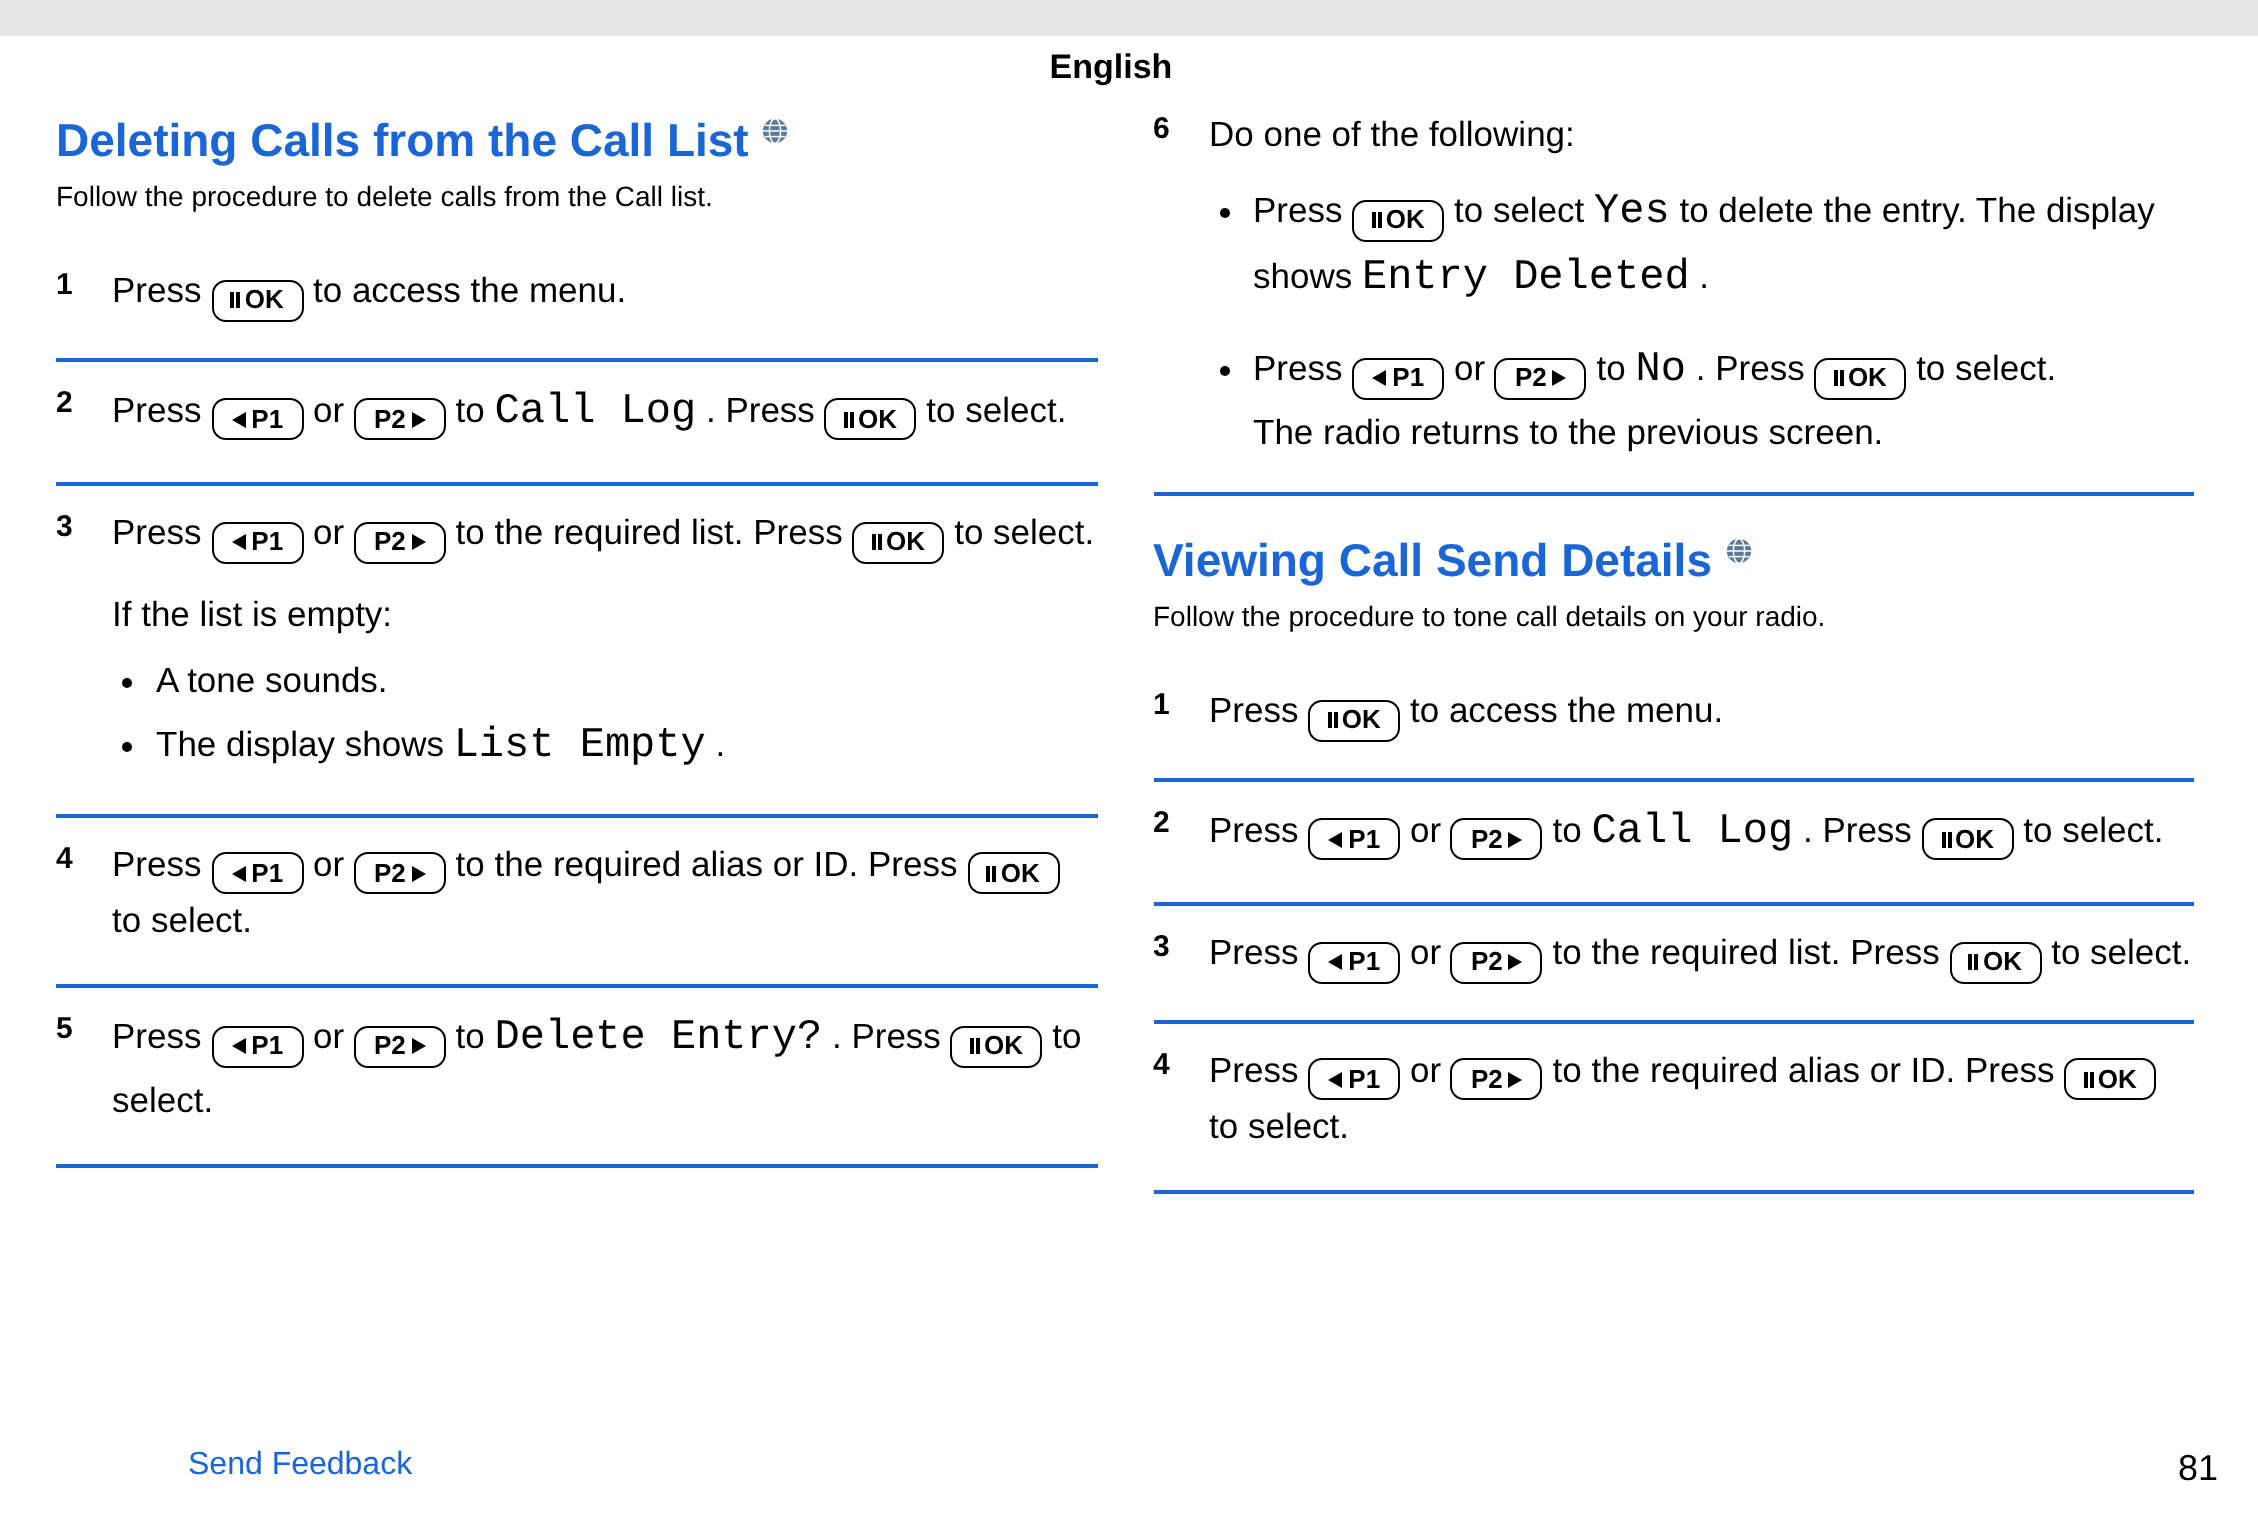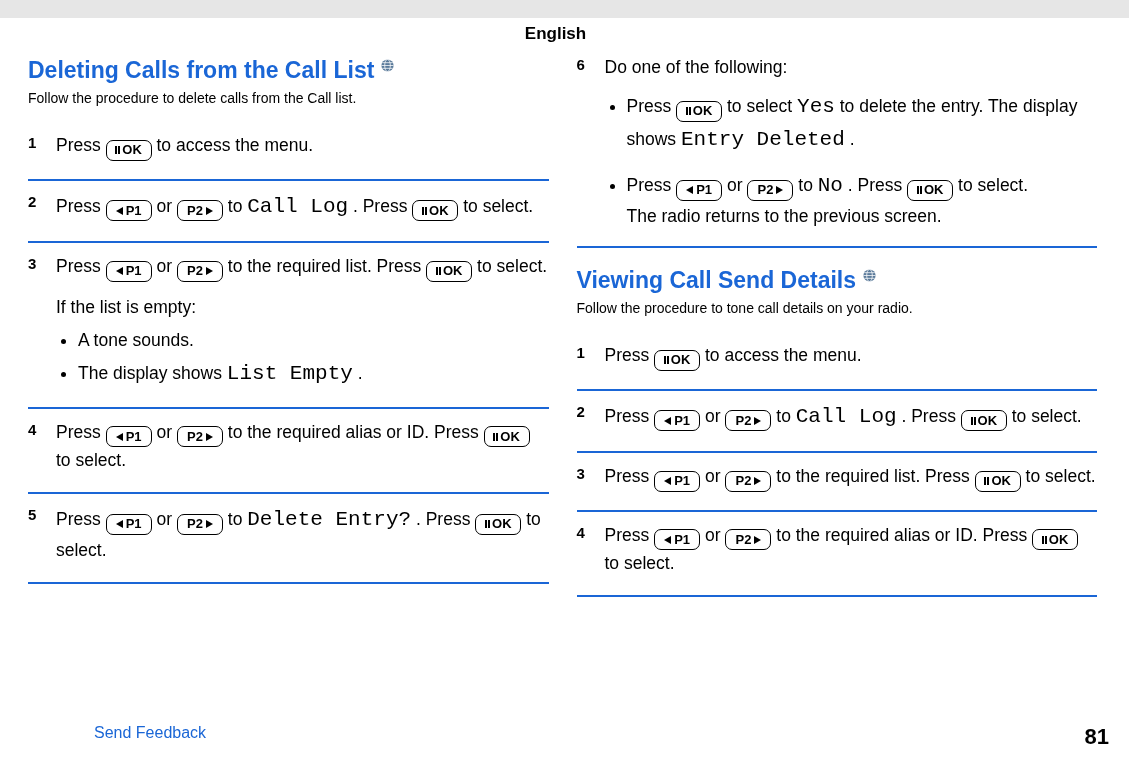--- a/index.html
+++ b/index.html
@@ -19,21 +19,21 @@
     .step .body ul li { margin: 4px 0; }
     .mono { font-family: Liberation Mono, monospace; font-size: 21px; }
     .btn { display:inline-flex; align-items:center; justify-content:center; border:1.5px solid #000; border-radius:7px; height:21px; min-width:46px; padding:0 4px; font-size:13px; font-weight:bold; font-family: Arial, Helvetica, sans-serif; vertical-align: -3px; background:#fff; letter-spacing:0; }
     .btn .tri { display:inline-block; }
     .btn .tri-left { width:0; height:0; border-top:4.5px solid transparent; border-bottom:4.5px solid transparent; border-right:7px solid #000; margin-right:3px; }
     .btn .tri-right { width:0; height:0; border-top:4.5px solid transparent; border-bottom:4.5px solid transparent; border-left:7px solid #000; margin-left:3px; }
     .btn .bars-row { display:inline-flex; gap:1px; margin-right:2px; }
     .btn .bars-row span { display:block; width:2px; height:8px; background:#000; }
     .footer { display:flex; justify-content:space-between; padding: 10px 20px 0 94px; }
     .footer .fb { color:#1a66d6; font-size:16px; text-decoration:none; }
-    .footer .pg { font-weight:bold; font-size:22px; }
+    .footer .pg { font-weight:normal; font-size:18px; }
     svg.globe-icon { width:15px; height:15px; }
   </style>
 </head>
 <body>
 
 <div class="topbar"></div>
 <div class="header-english">English</div>
 
 <div class="page">
 

